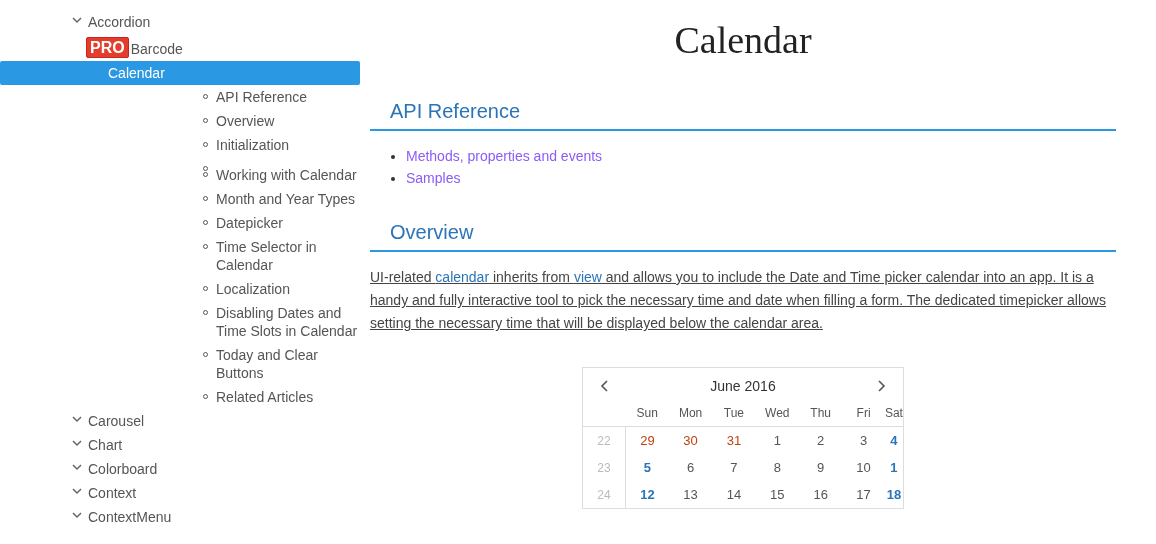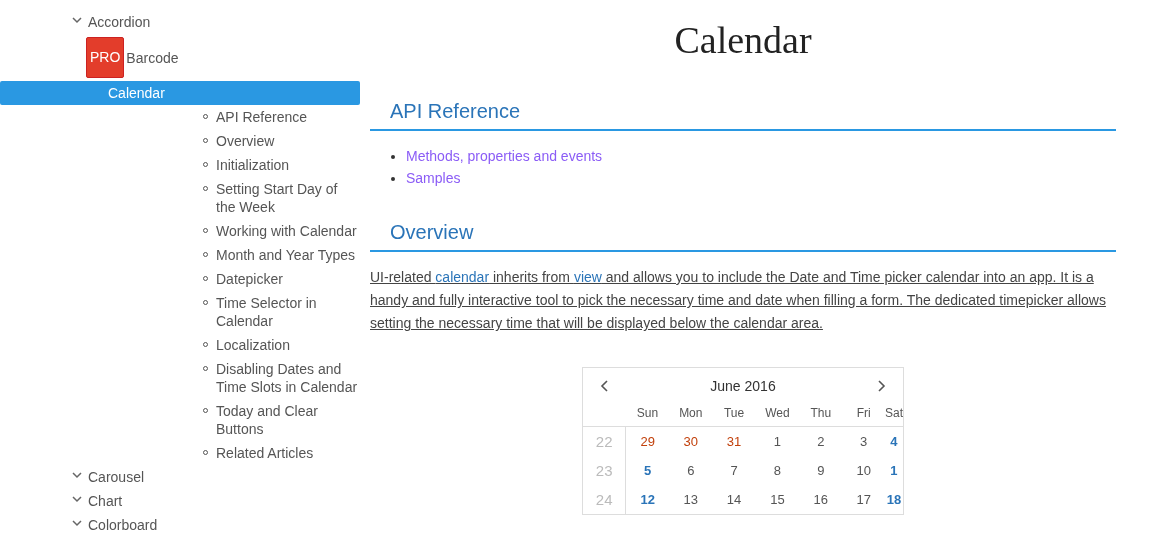--- a/index.html
+++ b/index.html
@@ -10,62 +10,62 @@
 
   .tree ul { list-style: none; }
   .tree .lvl1 { padding-left: 88px; }
   .tree .lvl2 { padding-left: 128px; }
   .tree li { padding: 3px 0 3px 0; color: #555; position: relative; line-height: 18px; }
   .tree li.row { cursor: pointer; }
   .tree .chev { position: absolute; left: -16px; top: 5px; width: 10px; height: 10px; }
   .tree .chev svg { display: block; }
   .tree .sub-bullet { position: absolute; left: -13px; top: 9px; width: 5px; height: 5px; border: 1px solid #555; border-radius: 50%; }
   .tree li.active { background: #2a98e2; color: #fff; margin-left: -88px; padding-left: 108px; border-radius: 2px; }
-  .pro-badge { display: inline-block; background: #e33d2b; color:#fff; font-size: 14px; padding: 13px 3px; border: 1px solid #c22; border-radius: 2px; font-weight: normal; margin-right: 2px; line-height: 13px; vertical-align: 1px;}
+  .pro-badge { display: inline-block; background: #e33d2b; color:#fff; font-size: 16px; padding: 3px 3px; border: 1px solid #c22; border-radius: 2px; font-weight: bold; margin-right: 2px; line-height: 13px; vertical-align: 1px;}
 
   h1.page-title { font-family: Georgia, "Times New Roman", serif; font-weight: normal; font-size: 38px; text-align: center; margin: 18px 0 32px; color: #222; }
   h2.section { font-family: "Lucida Grande", Arial, sans-serif; font-weight: normal; color: #2a74b8; font-size: 20px; padding: 6px 0 6px 20px; border-bottom: 2px solid #2a98e2; margin-bottom: 14px; }
   .section-body { padding: 0 0 26px 18px; }
   .section-body ul { list-style: disc; padding-left: 18px; }
   .section-body ul li { padding: 3px 0; }
   .section-body a { color: #8b5cf6; text-decoration: none; }
   .overview-text { color: #444; line-height: 1.65; margin-top: 12px; text-decoration: underline; }
   .overview-text a { color: #2a74b8; text-decoration: none; }
 
   .calendar-widget { width: 322px; margin: 32px auto 0; border: 1px solid #ddd; font-size: 13px; }
   .cal-head { display:flex; align-items:center; justify-content:space-between; padding: 10px 14px 6px; }
   .cal-head .nav { width: 16px; height: 16px; cursor:pointer; color:#555; }
   .cal-head .title { color:#333; font-size: 14px; }
   .cal-grid { width:100%; border-collapse: collapse; }
   .cal-grid th, .cal-grid td { text-align:center; width: 14.28%; padding: 6px 0; font-weight: normal; }
   .cal-grid thead th { font-size: 12px; color:#555; border-bottom: 1px solid #ddd; }
   .cal-grid td { color:#555; }
   .cal-grid td.out { color:#c2410c; }
   .cal-grid td.blue { color:#2a74b8; font-weight: bold; }
-  .cal-grid td.wk { color:#bbb; border-right: 1px solid #ddd; font-size: 15px; }
+  .cal-grid td.wk { color:#bbb; border-right: 1px solid #ddd; font-size: 12px; }
 </style>
 </head>
 <body>
 
 <div class="layout">
   <nav class="sidebar">
     <div class="tree" id="tree">
         <ul class="lvl1">
           <li class="row"><span class="chev">
               <svg width="10" height="10" viewBox="0 0 10 10">
                 <path d="M1 3 L5 7 L9 3" fill="none" stroke="#666" stroke-width="1.5"></path>
               </svg>
             </span><span>Accordion</span></li>
           <li class="row" style="padding-left: 0px; margin-left: -2px;"><span class="pro-badge">PRO</span><span>Barcode</span></li>
           <li class="row active"><span>Calendar</span></li>
           <ul class="lvl2">
             <li class="row"><span class="sub-bullet"></span><span>API Reference</span></li>
             <li class="row"><span class="sub-bullet"></span><span>Overview</span></li>
             <li class="row"><span class="sub-bullet"></span><span>Initialization</span></li>
-            <li class="row"><span class="sub-bullet"></span><span>Setting Start Day of the Week</span></li>
+            <li class="row"><span class="sub-bullet"></span></li>
             <li class="row"><span class="sub-bullet"></span><span>Working with Calendar</span></li>
             <li class="row"><span class="sub-bullet"></span><span>Month and Year Types</span></li>
             <li class="row"><span class="sub-bullet"></span><span>Datepicker</span></li>
             <li class="row"><span class="sub-bullet"></span><span>Time Selector in Calendar</span></li>
             <li class="row"><span class="sub-bullet"></span><span>Localization</span></li>
             <li class="row"><span class="sub-bullet"></span><span>Disabling Dates and Time Slots in Calendar</span></li>
             <li class="row"><span class="sub-bullet"></span><span>Today and Clear Buttons</span></li>
             <li class="row"><span class="sub-bullet"></span><span>Related Articles</span></li>
           </ul>
           <li class="row"><span class="chev">

